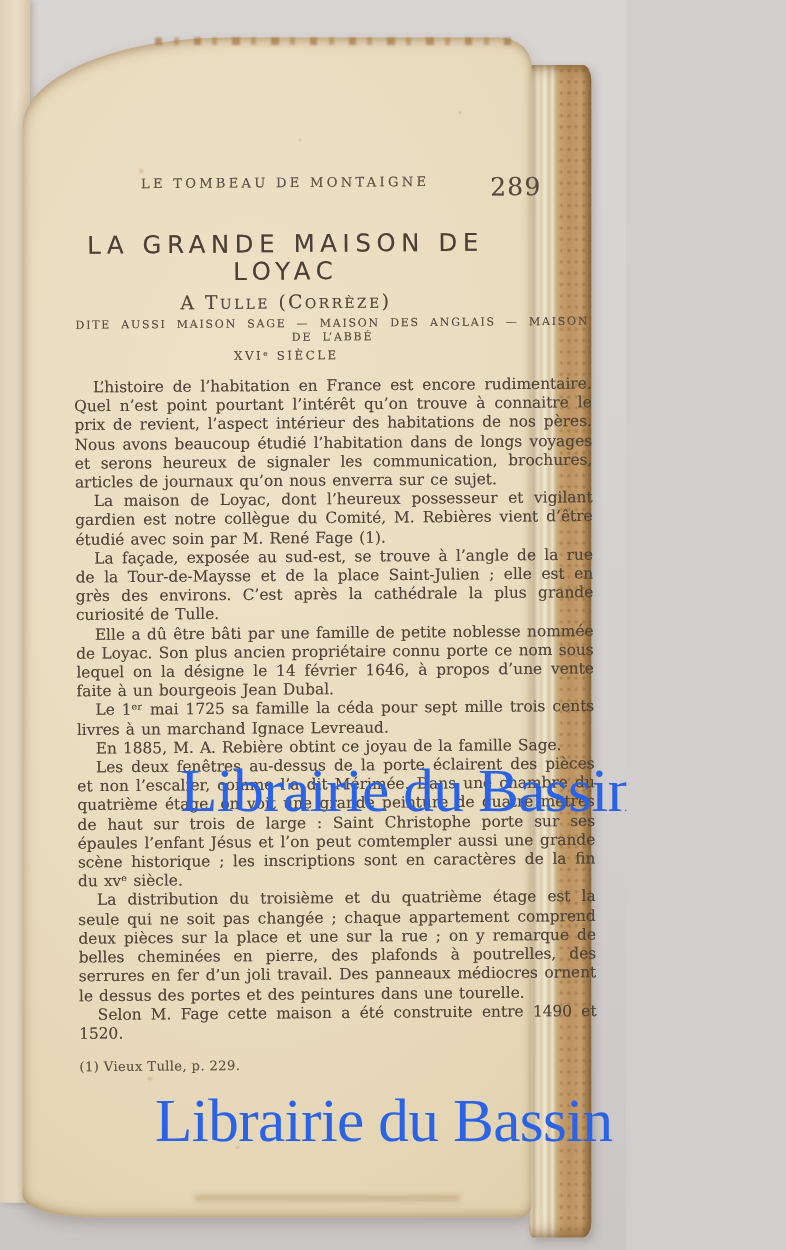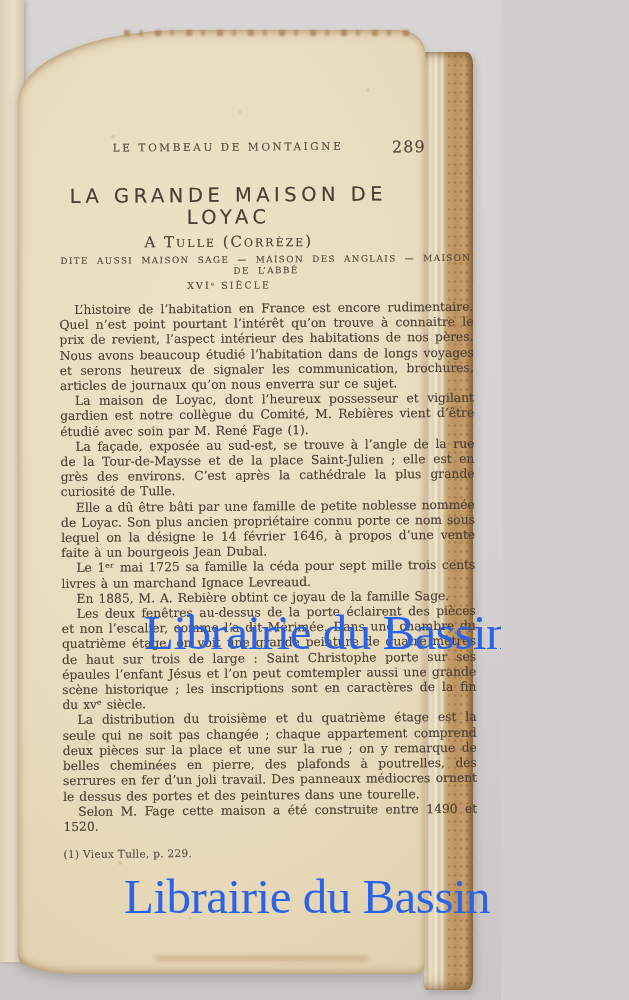--- a/index.html
+++ b/index.html
@@ -76,21 +76,21 @@
   .text-block{
     position:absolute;left:40px;top:112px;width:414px;
     transform:rotate(-0.45deg);transform-origin:0 0;
     color:#4e443a;text-shadow:0 0 .4px rgba(80,60,40,.45);
   }
   .head-row{position:relative;height:16px;width:340px;}
   .running-title{
     text-align:center;font-size:10.5px;letter-spacing:2.6px;color:#5d5248;
   }
   .page-num{
-    position:absolute;left:334px;top:-2px;font-size:16px;letter-spacing:1px;color:#56493d;
+    position:absolute;left:334px;top:-2px;font-size:20px;letter-spacing:1px;color:#56493d;
   }
   .title{
     width:340px;margin-top:28px;text-align:center;
     font-family:"DejaVu Sans","Liberation Sans",sans-serif;
     font-size:19.5px;letter-spacing:4.5px;color:#4a4036;line-height:22px;
   }
   .subtitle{
     width:340px;margin-top:5px;text-align:center;
     font-variant:small-caps;font-size:15px;letter-spacing:2px;line-height:17px;color:#52473c;
   }

